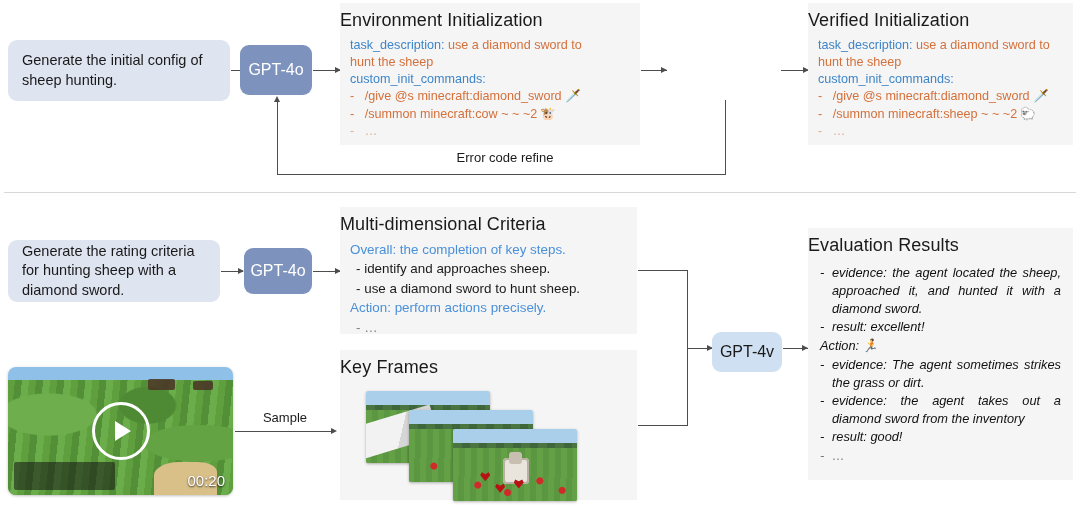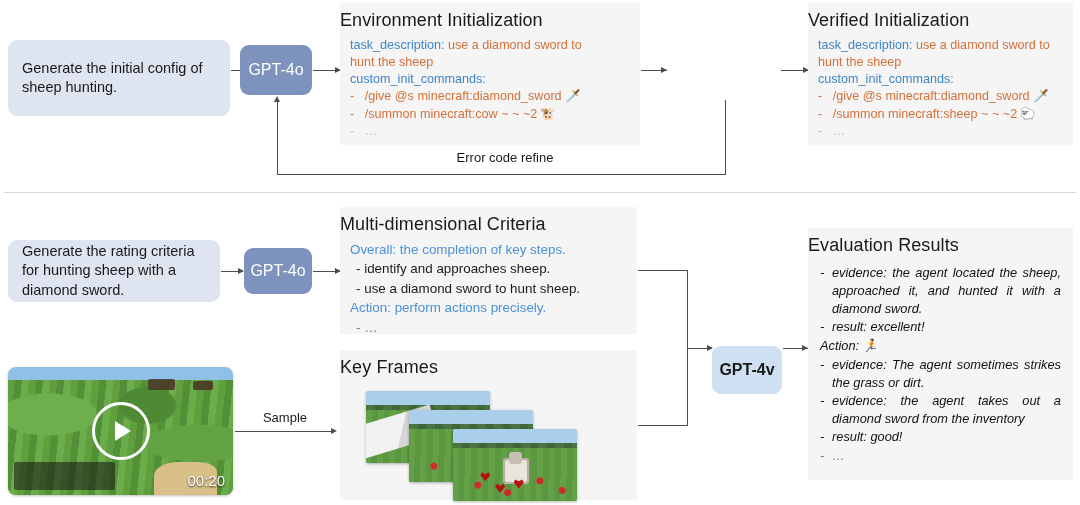--- a/index.html
+++ b/index.html
@@ -156,21 +156,21 @@
   .kf .heart{
     position:absolute; width:10px;height:9px; background:#b61414;
     clip-path:polygon(50% 100%,0 35%,15% 0,50% 22%,85% 0,100% 35%);
   }
 </style>
 </head>
 <body>
 
 <div class="stage">
 
-  <div class="abs prompt-box" style="left:8px; top:40px; width:222px; height:76px;">
+  <div class="abs prompt-box" style="left:8px; top:40px; width:222px; height:61px;">
     <span>Generate the initial config of sheep hunting.</span>
   </div>
 
   <div class="abs ln-h" style="left:231px; top:70px; width:26px;"></div>
   <div class="abs arrow-r" style="left:251px; top:66.5px;"></div>
 
   <div class="abs model-chip" style="left:240px; top:45px; width:72px; height:50px;">
     <span>GPT-4o</span>
   </div>
 
@@ -323,21 +323,21 @@
       <div class="heart" style="left:49%; top:70%;"></div>
     </div>
   </div>
 
   <div class="abs ln-h" style="left:638px; top:270px; width:50px;"></div>
   <div class="abs ln-h" style="left:638px; top:425px; width:50px;"></div>
   <div class="abs ln-v" style="left:687px; top:270px; height:156px;"></div>
   <div class="abs ln-h" style="left:687px; top:348px; width:25px;"></div>
   <div class="abs arrow-r" style="left:707px; top:344.5px;"></div>
 
-  <div class="abs model-chip light" style="left:712px; top:346px; width:70px; height:48px;font-weight:bold;">
+  <div class="abs model-chip light" style="left:712px; top:332px; width:70px; height:40px;">
     <span>GPT-4v</span>
   </div>
 
   <div class="abs ln-h" style="left:783px; top:348px; width:25px;"></div>
   <div class="abs arrow-r" style="left:802px; top:344.5px;"></div>
 
   <div class="abs panel" style="left:808px; top:228px; width:265px; height:252px;">
     <div class="panel-title">Evaluation Results</div>
     <div class="panel-body eval" style="padding:8px 12px 0 12px;">
 

